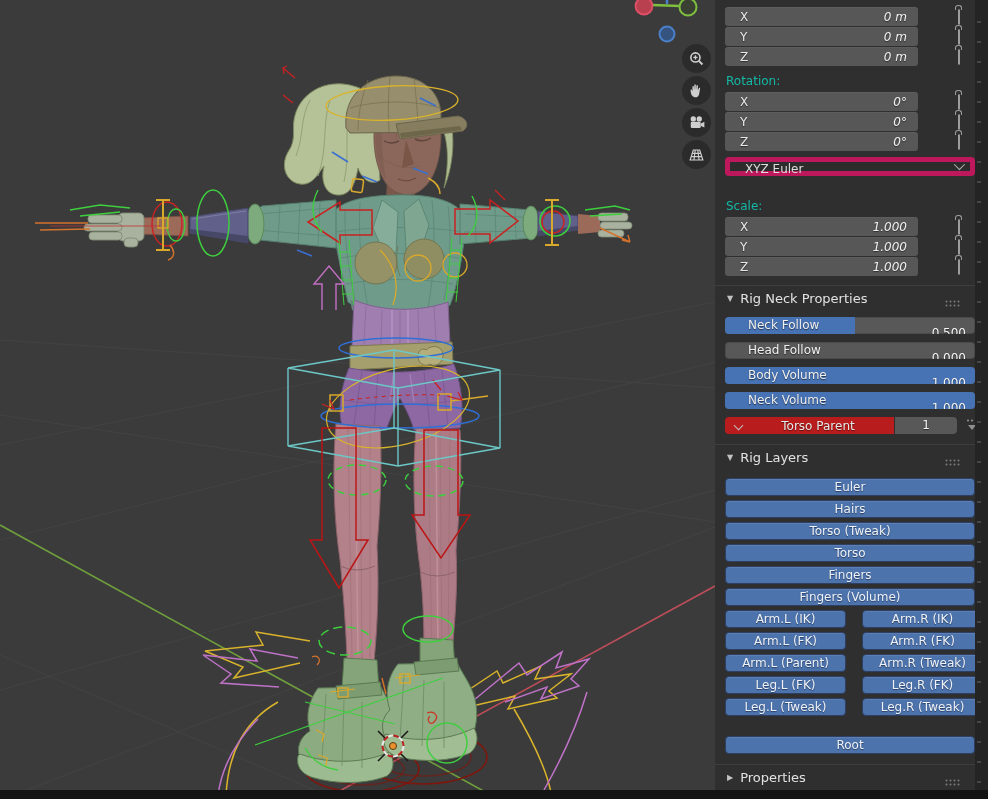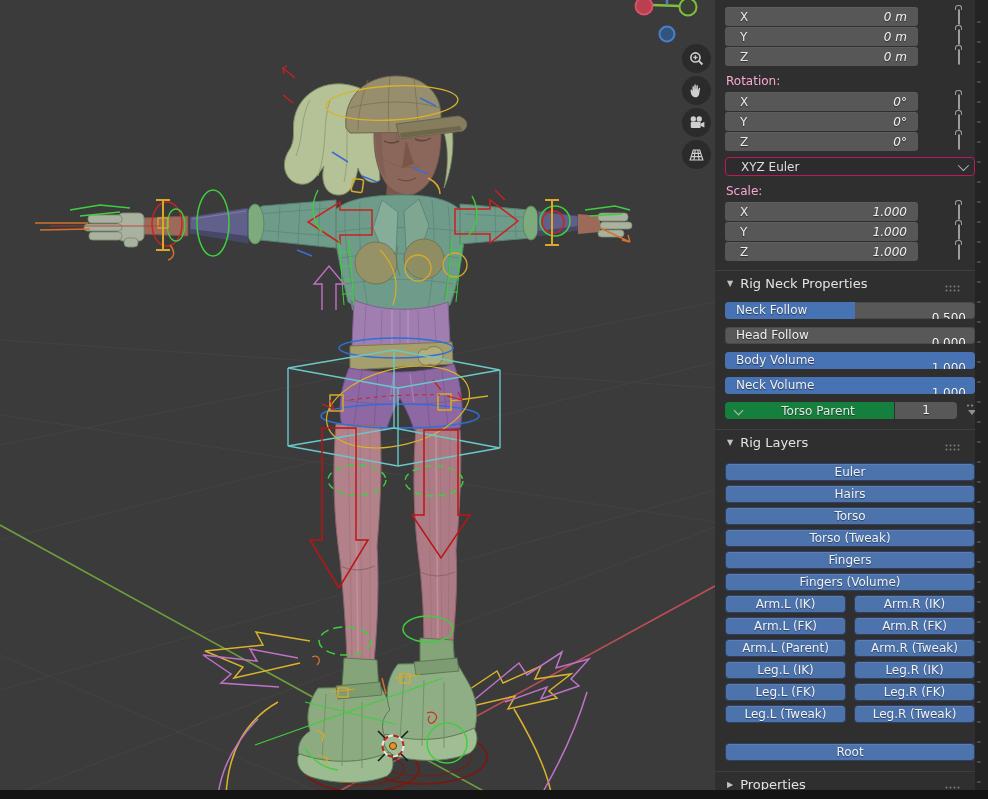--- a/index.html
+++ b/index.html
@@ -23,49 +23,49 @@
   .clip-label{position:relative;height:4px;overflow:hidden;color:#cfcfcf;}
   .clip-label span{position:absolute;top:-11px;left:12px;}
   .srow{position:relative;margin:0 0 1px 10px;width:193px;height:19px;background:#575757;
         border-radius:3px;display:flex;align-items:center;box-shadow:inset 0 1px 0 rgba(255,255,255,.04);}
   .srow .ax{margin-left:15px;color:#e9e9e9;text-shadow:0 1px 1px rgba(0,0,0,.5);}
   .srow .val{margin-left:auto;margin-right:11px;color:#f2f2f2;text-shadow:0 1px 1px rgba(0,0,0,.5);font-style:italic;}
   .lockcol{position:absolute;left:233px;top:3px;}
   .lock{position:relative;width:9px;height:7px;border:1px solid #9d9d9d;border-radius:2px;margin-top:4px;}
   .lock:before{content:"";position:absolute;top:-5px;left:-4px;width:5px;height:4px;
      border:1px solid #9d9d9d;border-bottom:none;border-radius:3px 3px 0 0;}
-  .sec-label{margin:0 0 0 11px;height:17px;line-height:16px;color:#f9a8d4;}
-  .dropdown{margin:0 0 1px 10px;width:250px;height:19px;background:#2c2c2c;border:1px solid #be185d;
-     border-radius:4px;box-sizing:border-box;display:flex;align-items:center;color:#dddddd;}
+  .sec-label{margin:0 0 0 11px;height:17px;line-height:16px;color:#14b8a6;}
+  .dropdown{margin:0 0 16px 10px;width:250px;height:19px;background:#2c2c2c;border:5px solid #be185d;
+     border-radius:4px;box-sizing:border-box;display:flex;color:#dddddd;}
   .dropdown .dtext{margin-left:15px;}
   .chev{margin-left:auto;margin-right:8px;width:7px;height:7px;border-right:1.6px solid #b5b5b5;
         border-bottom:1.6px solid #b5b5b5;transform:rotate(45deg) translateY(-2px);}
   .phead{position:relative;margin-top:0;height:25px;display:flex;align-items:center;
          border-top:1px solid #3e3e3e;color:#e2e2e2;font-size:13px;}
   .phead .tri{margin:0 7px 0 12px;font-size:8px;color:#c2c2c2;}
   .phead .grip{position:absolute;right:14px;top:9px;opacity:.75;}
   .slider{position:relative;margin:0 0 8px 10px;width:250px;height:17px;background:#585858;
           border-radius:4px;overflow:hidden;box-shadow:inset 0 0 0 1px rgba(0,0,0,.15);}
   .slider .fill{position:absolute;left:0;top:0;bottom:0;background:#4772b3;}
-  .slider .lab{position:absolute;left:11px;top:1px;color:#f0f0f0;text-shadow:0 1px 1px rgba(0,0,0,.55);}
+  .slider .lab{position:absolute;left:23px;top:1px;color:#f0f0f0;text-shadow:0 1px 1px rgba(0,0,0,.55);}
   .slider .num{position:absolute;right:9px;top:1px;color:#f6f6f6;text-shadow:0 1px 1px rgba(0,0,0,.55);margin-top:8px;}
   .tp-row{position:relative;margin:0 0 0 10px;width:250px;height:17px;}
-  .tp-menu{position:absolute;left:0;top:0;width:169px;height:17px;background:#15803d;border-radius:4px 0 0 4px;
+  .tp-menu{position:absolute;left:0;top:0;width:169px;height:17px;background:#b91c1c;border-radius:4px 0 0 4px;
            display:flex;align-items:center;color:#e8e8e8;}
   .tp-menu .chev2{margin-left:10px;width:6px;height:6px;border-right:1.5px solid #c0c0c0;
            border-bottom:1.5px solid #c0c0c0;transform:rotate(45deg);}
   .tp-menu .tlab{flex:1;text-align:center;text-shadow:0 1px 1px rgba(0,0,0,.5);}
   .tp-num{position:absolute;left:170px;top:0;width:62px;height:17px;background:#585858;border-radius:0 4px 4px 0;
           text-align:center;line-height:17px;color:#f2f2f2;text-shadow:0 1px 1px rgba(0,0,0,.5);}
   .tp-dec{position:absolute;left:240px;top:1px;}
   .rlbtn{display:block;margin:0 0 4px 10px;width:250px;height:18px;background:#4d73ad;
          border:1px solid #2d4063;border-radius:4px;box-sizing:border-box;color:#eef2f8;
          text-align:center;line-height:16px;text-shadow:0 1px 1px rgba(0,0,0,.45);
          box-shadow:inset 0 1px 0 rgba(255,255,255,.09);}
-  .rl-pair{display:flex;margin:0 0 4px 10px;width:250px;gap:8px;}
+  .rl-pair{display:flex;margin:0 0 4px 10px;width:250px;gap:16px;}
   .rl-pair .rlbtn{margin:0;width:121px;flex:0 0 121px;}
 </style>
 </head>
 <body>
 
 <div id="app">
 
   <svg id="viewport" viewBox="0 0 988 799">
 
     <g stroke="#474747" stroke-width="1" opacity=".65">
@@ -477,40 +477,36 @@
               <circle cx="9.5" cy="5.5" r="1"></circle>
               <circle cx="13.5" cy="5.5" r="1"></circle>
         </g>
           </svg>
       </span>
     </div>
     <div style="height:8px"></div>
 
     <div class="rlbtn">Euler</div>
     <div class="rlbtn">Hairs</div>
+    <div class="rlbtn">Torso (Tweak)</div>
     <div class="rlbtn">Torso</div>
-    <div class="rlbtn">Torso (Tweak)</div>
     <div class="rlbtn">Fingers</div>
     <div class="rlbtn">Fingers (Volume)</div>
 
     <div class="rl-pair">
       <div class="rlbtn">Arm.L (IK)</div>
       <div class="rlbtn">Arm.R (IK)</div>
     </div>
     <div class="rl-pair">
       <div class="rlbtn">Arm.L (FK)</div>
       <div class="rlbtn">Arm.R (FK)</div>
     </div>
     <div class="rl-pair">
       <div class="rlbtn">Arm.L (Parent)</div>
       <div class="rlbtn">Arm.R (Tweak)</div>
-    </div>
-    <div class="rl-pair">
-      <div class="rlbtn">Leg.L (IK)</div>
-      <div class="rlbtn">Leg.R (IK)</div>
     </div>
     <div class="rl-pair">
       <div class="rlbtn">Leg.L (FK)</div>
       <div class="rlbtn">Leg.R (FK)</div>
     </div>
     <div class="rl-pair">
       <div class="rlbtn">Leg.L (Tweak)</div>
       <div class="rlbtn">Leg.R (Tweak)</div>
     </div>
 

